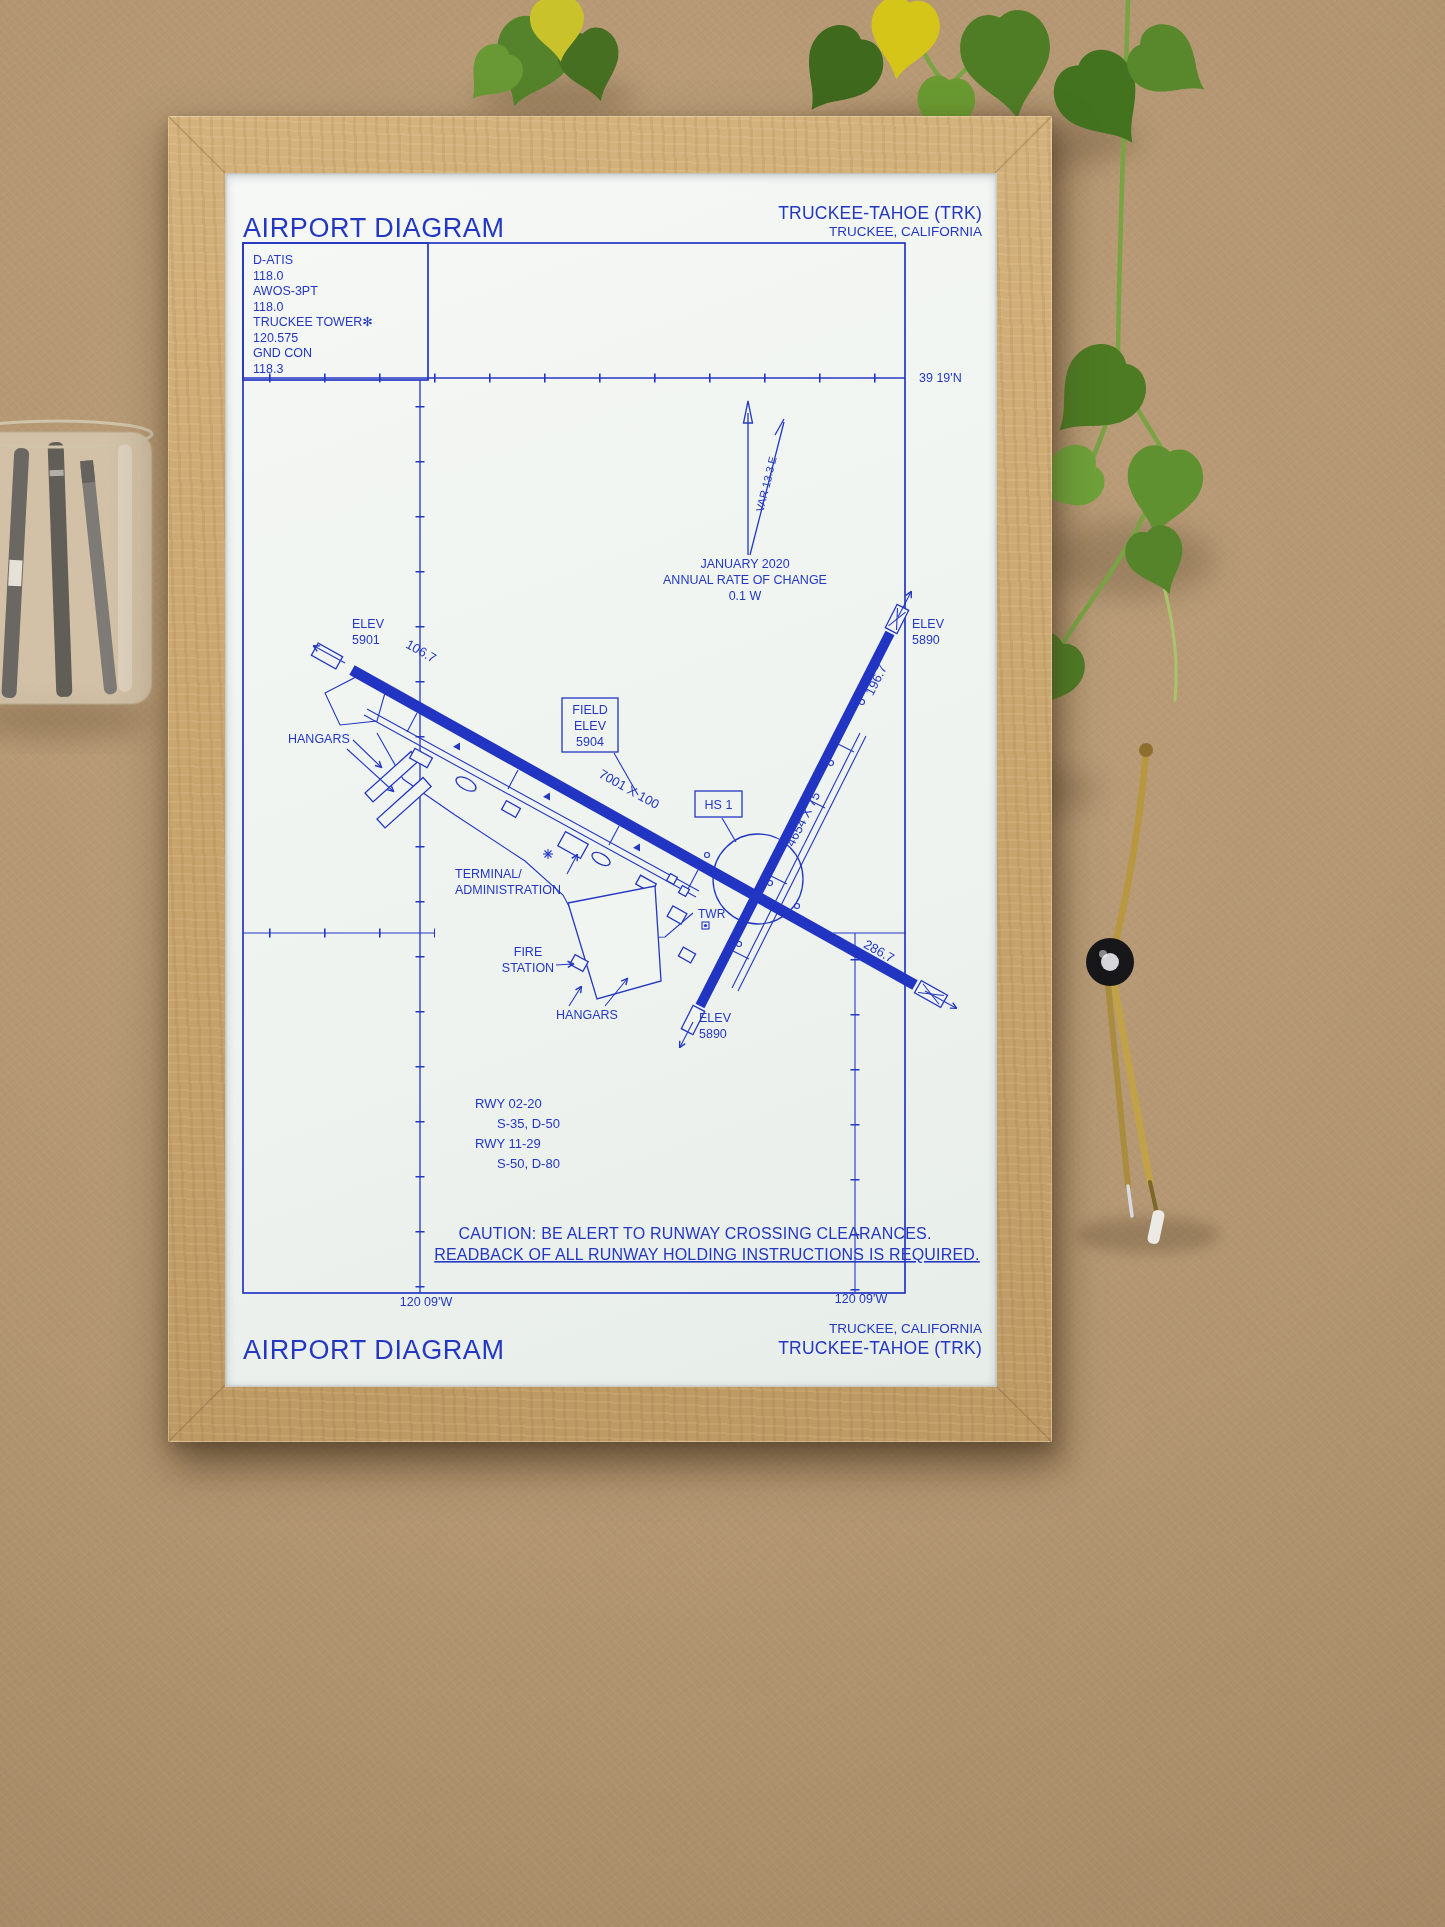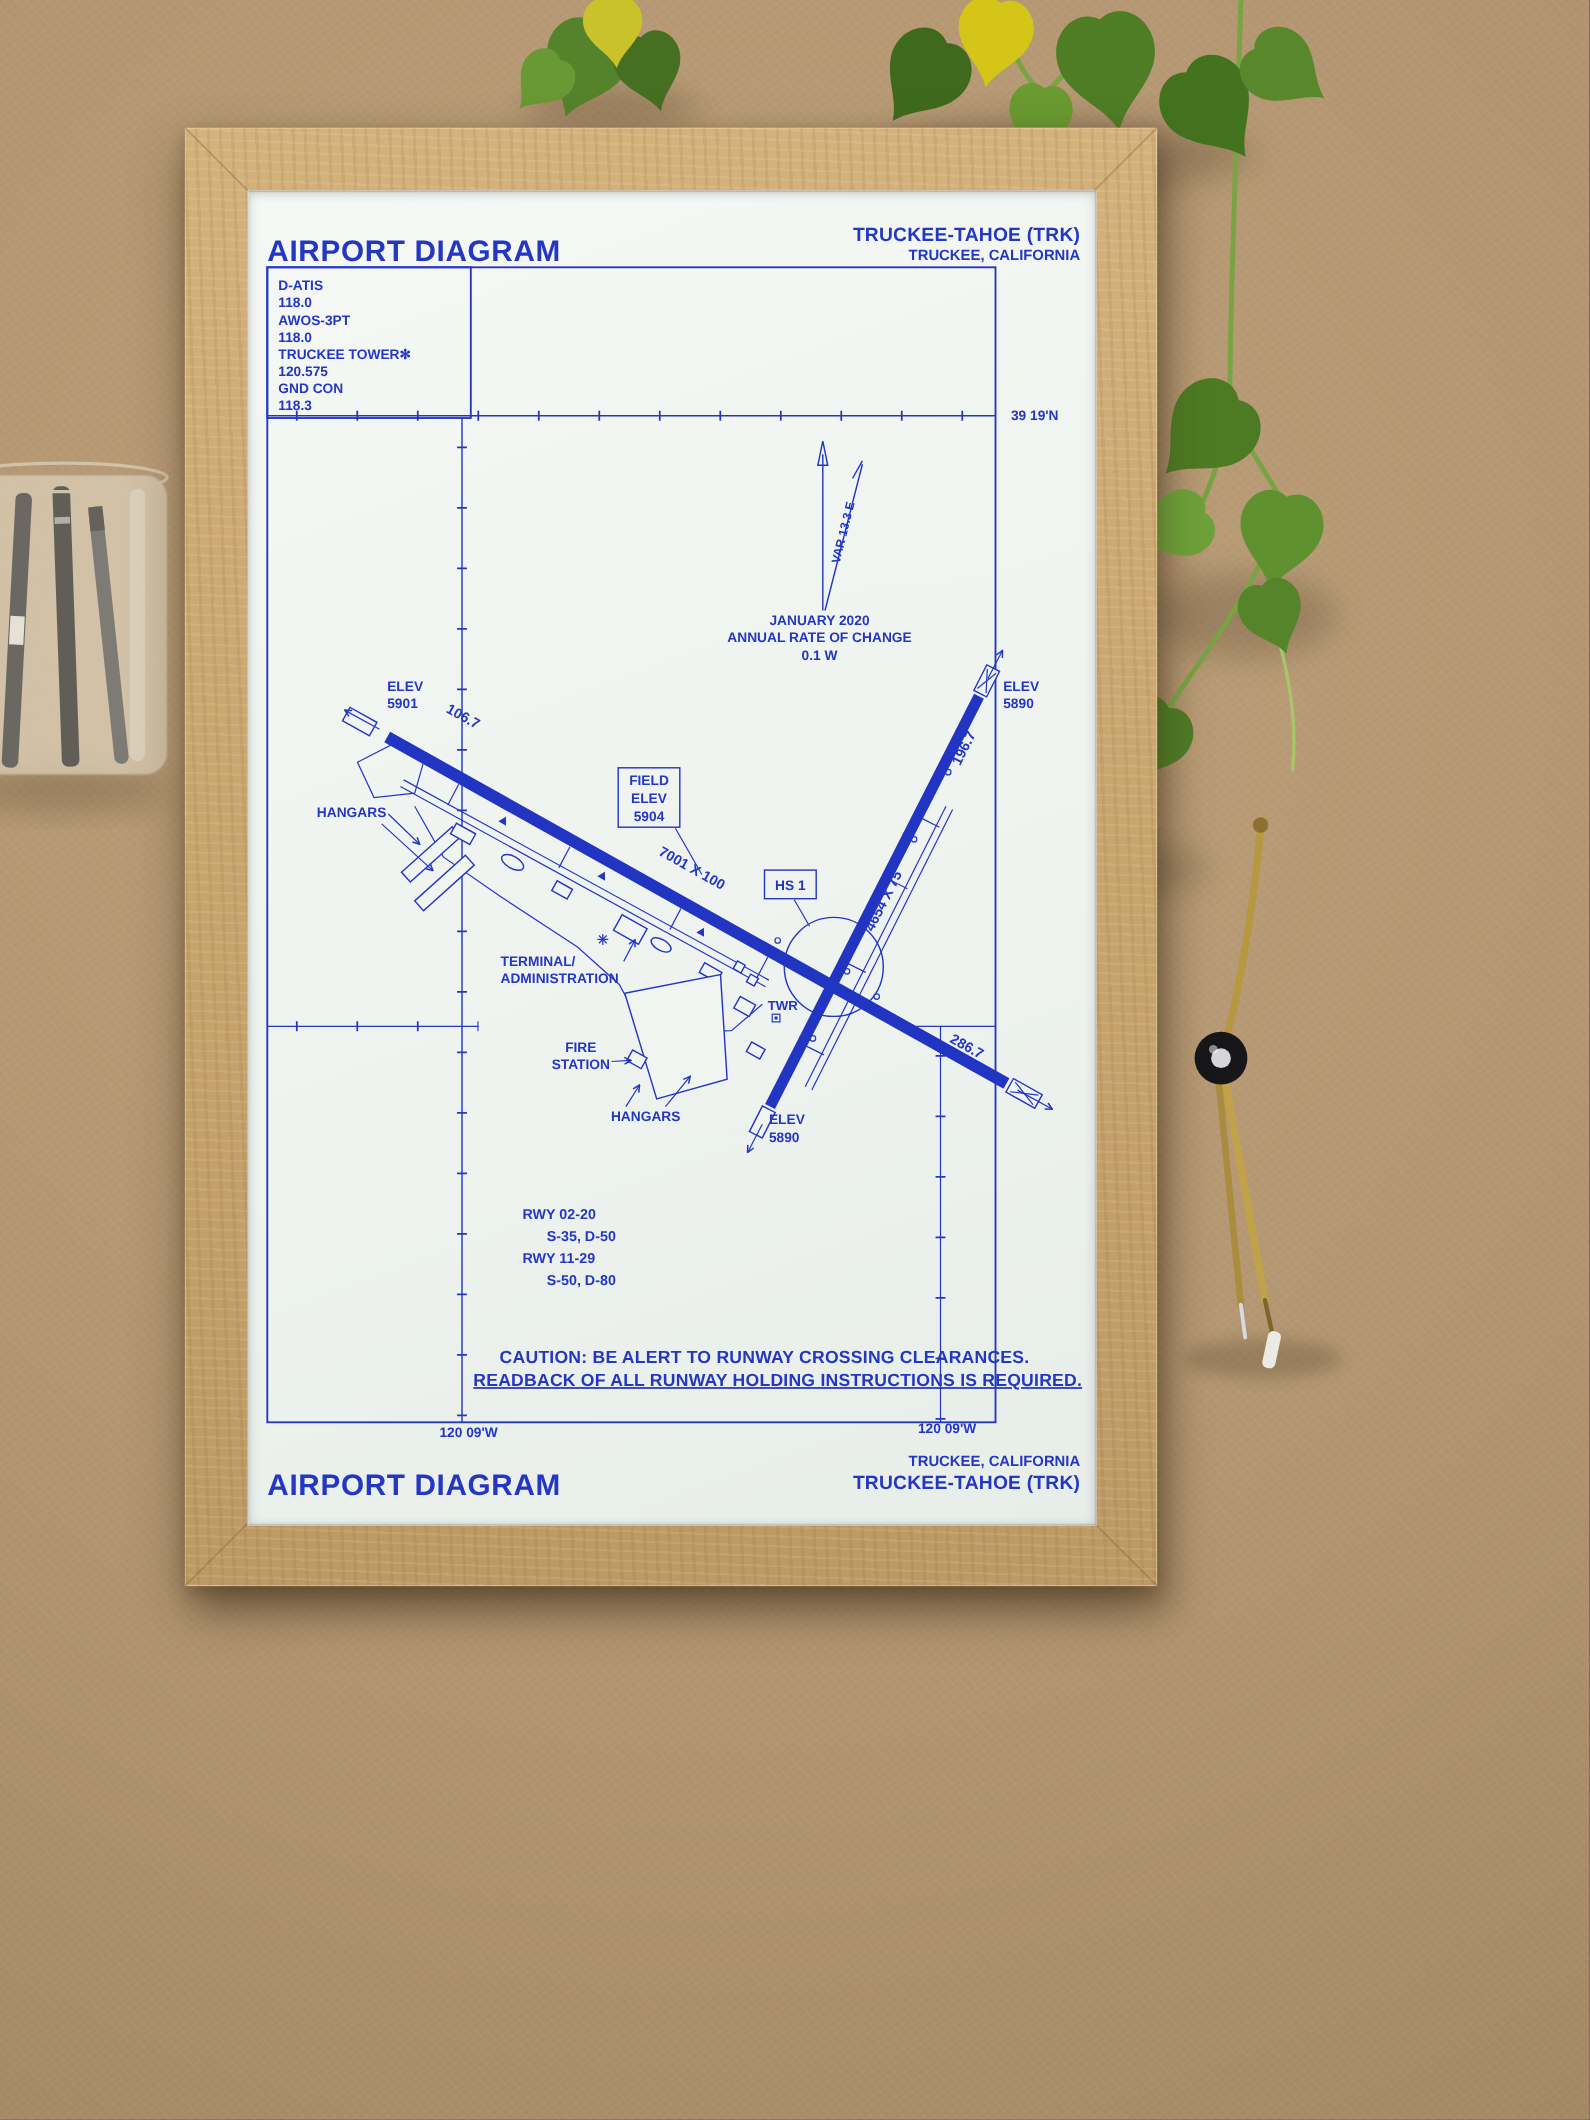--- a/index.html
+++ b/index.html
@@ -3,21 +3,20 @@
 <meta charset="utf-8">
 <style>
   html,body{margin:0;padding:0;background:#6f6354;}
   .scene{
     position:relative;width:1445px;height:1927px;overflow:hidden;
     font-family:"Liberation Sans",sans-serif;
     background:
       repeating-linear-gradient(47deg, rgba(255,255,255,.025) 0 2px, rgba(255,255,255,0) 2px 7px),
       repeating-linear-gradient(-38deg, rgba(70,48,24,.035) 0 1px, rgba(70,48,24,0) 1px 6px),
       radial-gradient(120% 90% at 45% 32%, #bfa27c 0%, #b29570 55%, #9f8560 100%);
-    font-weight: bold;
   }
   .bgsvg{position:absolute;inset:0;}
   .frame{
     position:absolute;left:168px;top:116px;width:884px;height:1326px;
     background:
       repeating-linear-gradient(88deg, rgba(122,86,44,.10) 0 3px, rgba(122,86,44,0) 3px 11px),
       repeating-linear-gradient(2deg, rgba(255,236,200,.10) 0 2px, rgba(255,236,200,0) 2px 9px),
       linear-gradient(180deg,#d4b27c 0%, #c9a56e 50%, #bd9a64 100%);
     box-shadow: 0 22px 48px rgba(62,44,24,.42), 0 6px 14px rgba(62,44,24,.30),
                 inset 0 0 0 1px rgba(255,242,214,.35);

